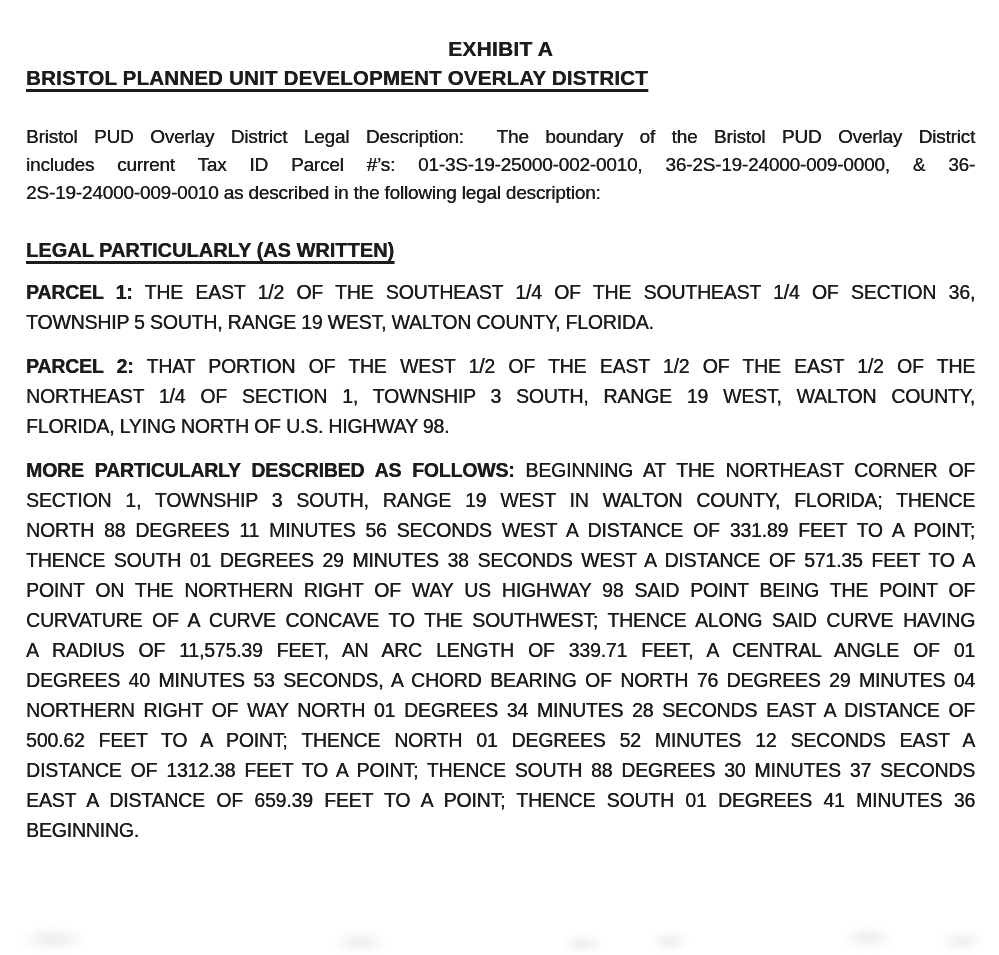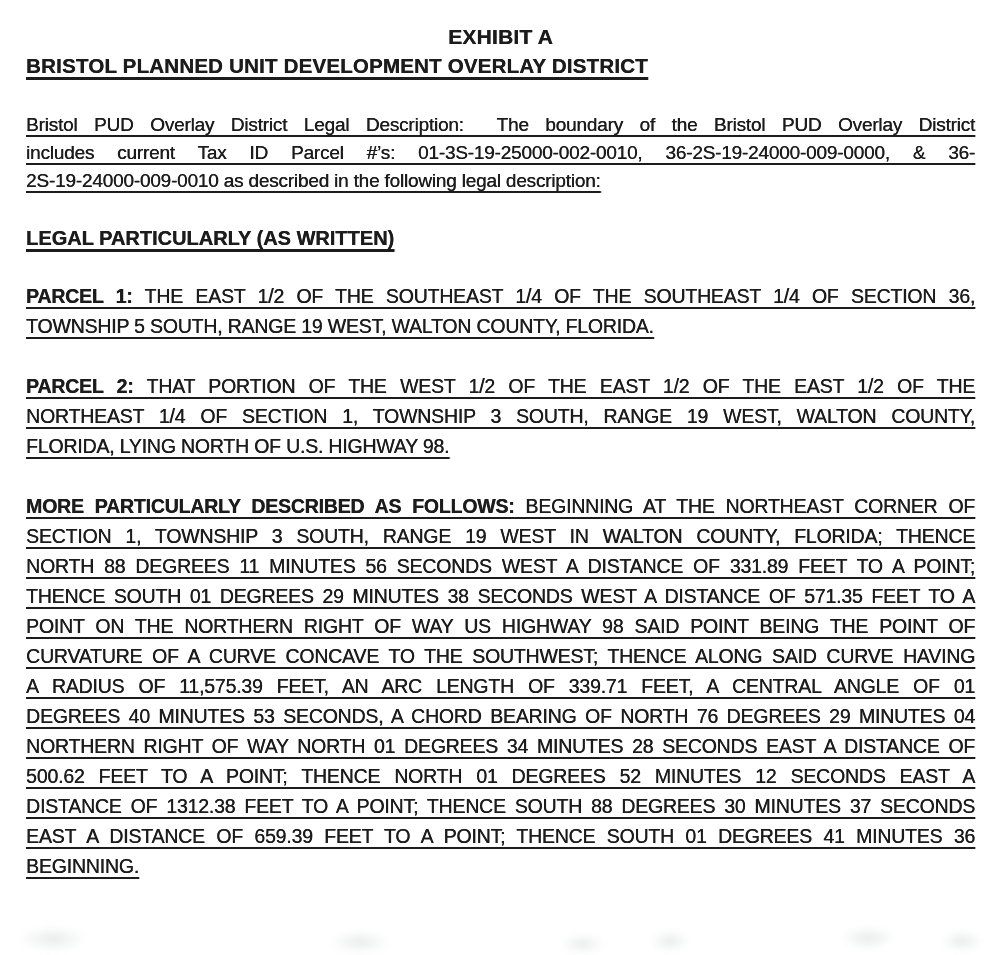--- a/index.html
+++ b/index.html
@@ -13,21 +13,21 @@
     overflow: hidden;
     position: relative;
     font-family: "Liberation Sans", sans-serif;
     color: #1c1c1c;
   }
   .page {
     position: relative;
     width: 999px;
     height: 830px;
     box-sizing: border-box;
-    padding: 24px 24px 0 26px;
+    padding: 36px 24px 0 26px;
     background: #ffffff;
     text-shadow: 0.35px 0 0 currentColor; 
   }
   
   .title {
     text-align: center;
     font-weight: bold;
     font-size: 21px;
     line-height: 26px;
     letter-spacing: 0.2px;
@@ -41,21 +41,20 @@
     margin-top: 3px;
     text-decoration: underline;
     text-decoration-thickness: 2.5px;
     text-underline-offset: 4px;
   }
   
   .para { margin: 0; }
   .line {
     text-align: justify;
     text-align-last: justify;
-    text-decoration: underline;
     text-decoration-thickness: 2px;
     text-underline-offset: 3.5px;
     white-space: pre-wrap;
   }
   .line.last { text-align-last: left; }
   .b { font-weight: bold; }
 
   #intro-para {
     margin-top: 32px;
     font-size: 19px;
@@ -66,21 +65,21 @@
     margin-top: 30px;
     font-weight: bold;
     font-size: 20px;
     line-height: 26px;
     display: inline-block;
     text-decoration: underline;
     text-decoration-thickness: 2.5px;
     text-underline-offset: 4px;
   }
   #body-paragraphs .para {
-    margin-top: 30px;
+    margin-top: 14px;
     font-size: 19.5px;
     line-height: 30px;
     letter-spacing: -0.2px;
   }
   #body-paragraphs { display: block; }
   .heading-row { display: block; }
 
   
   .smudge {
     position: absolute;

